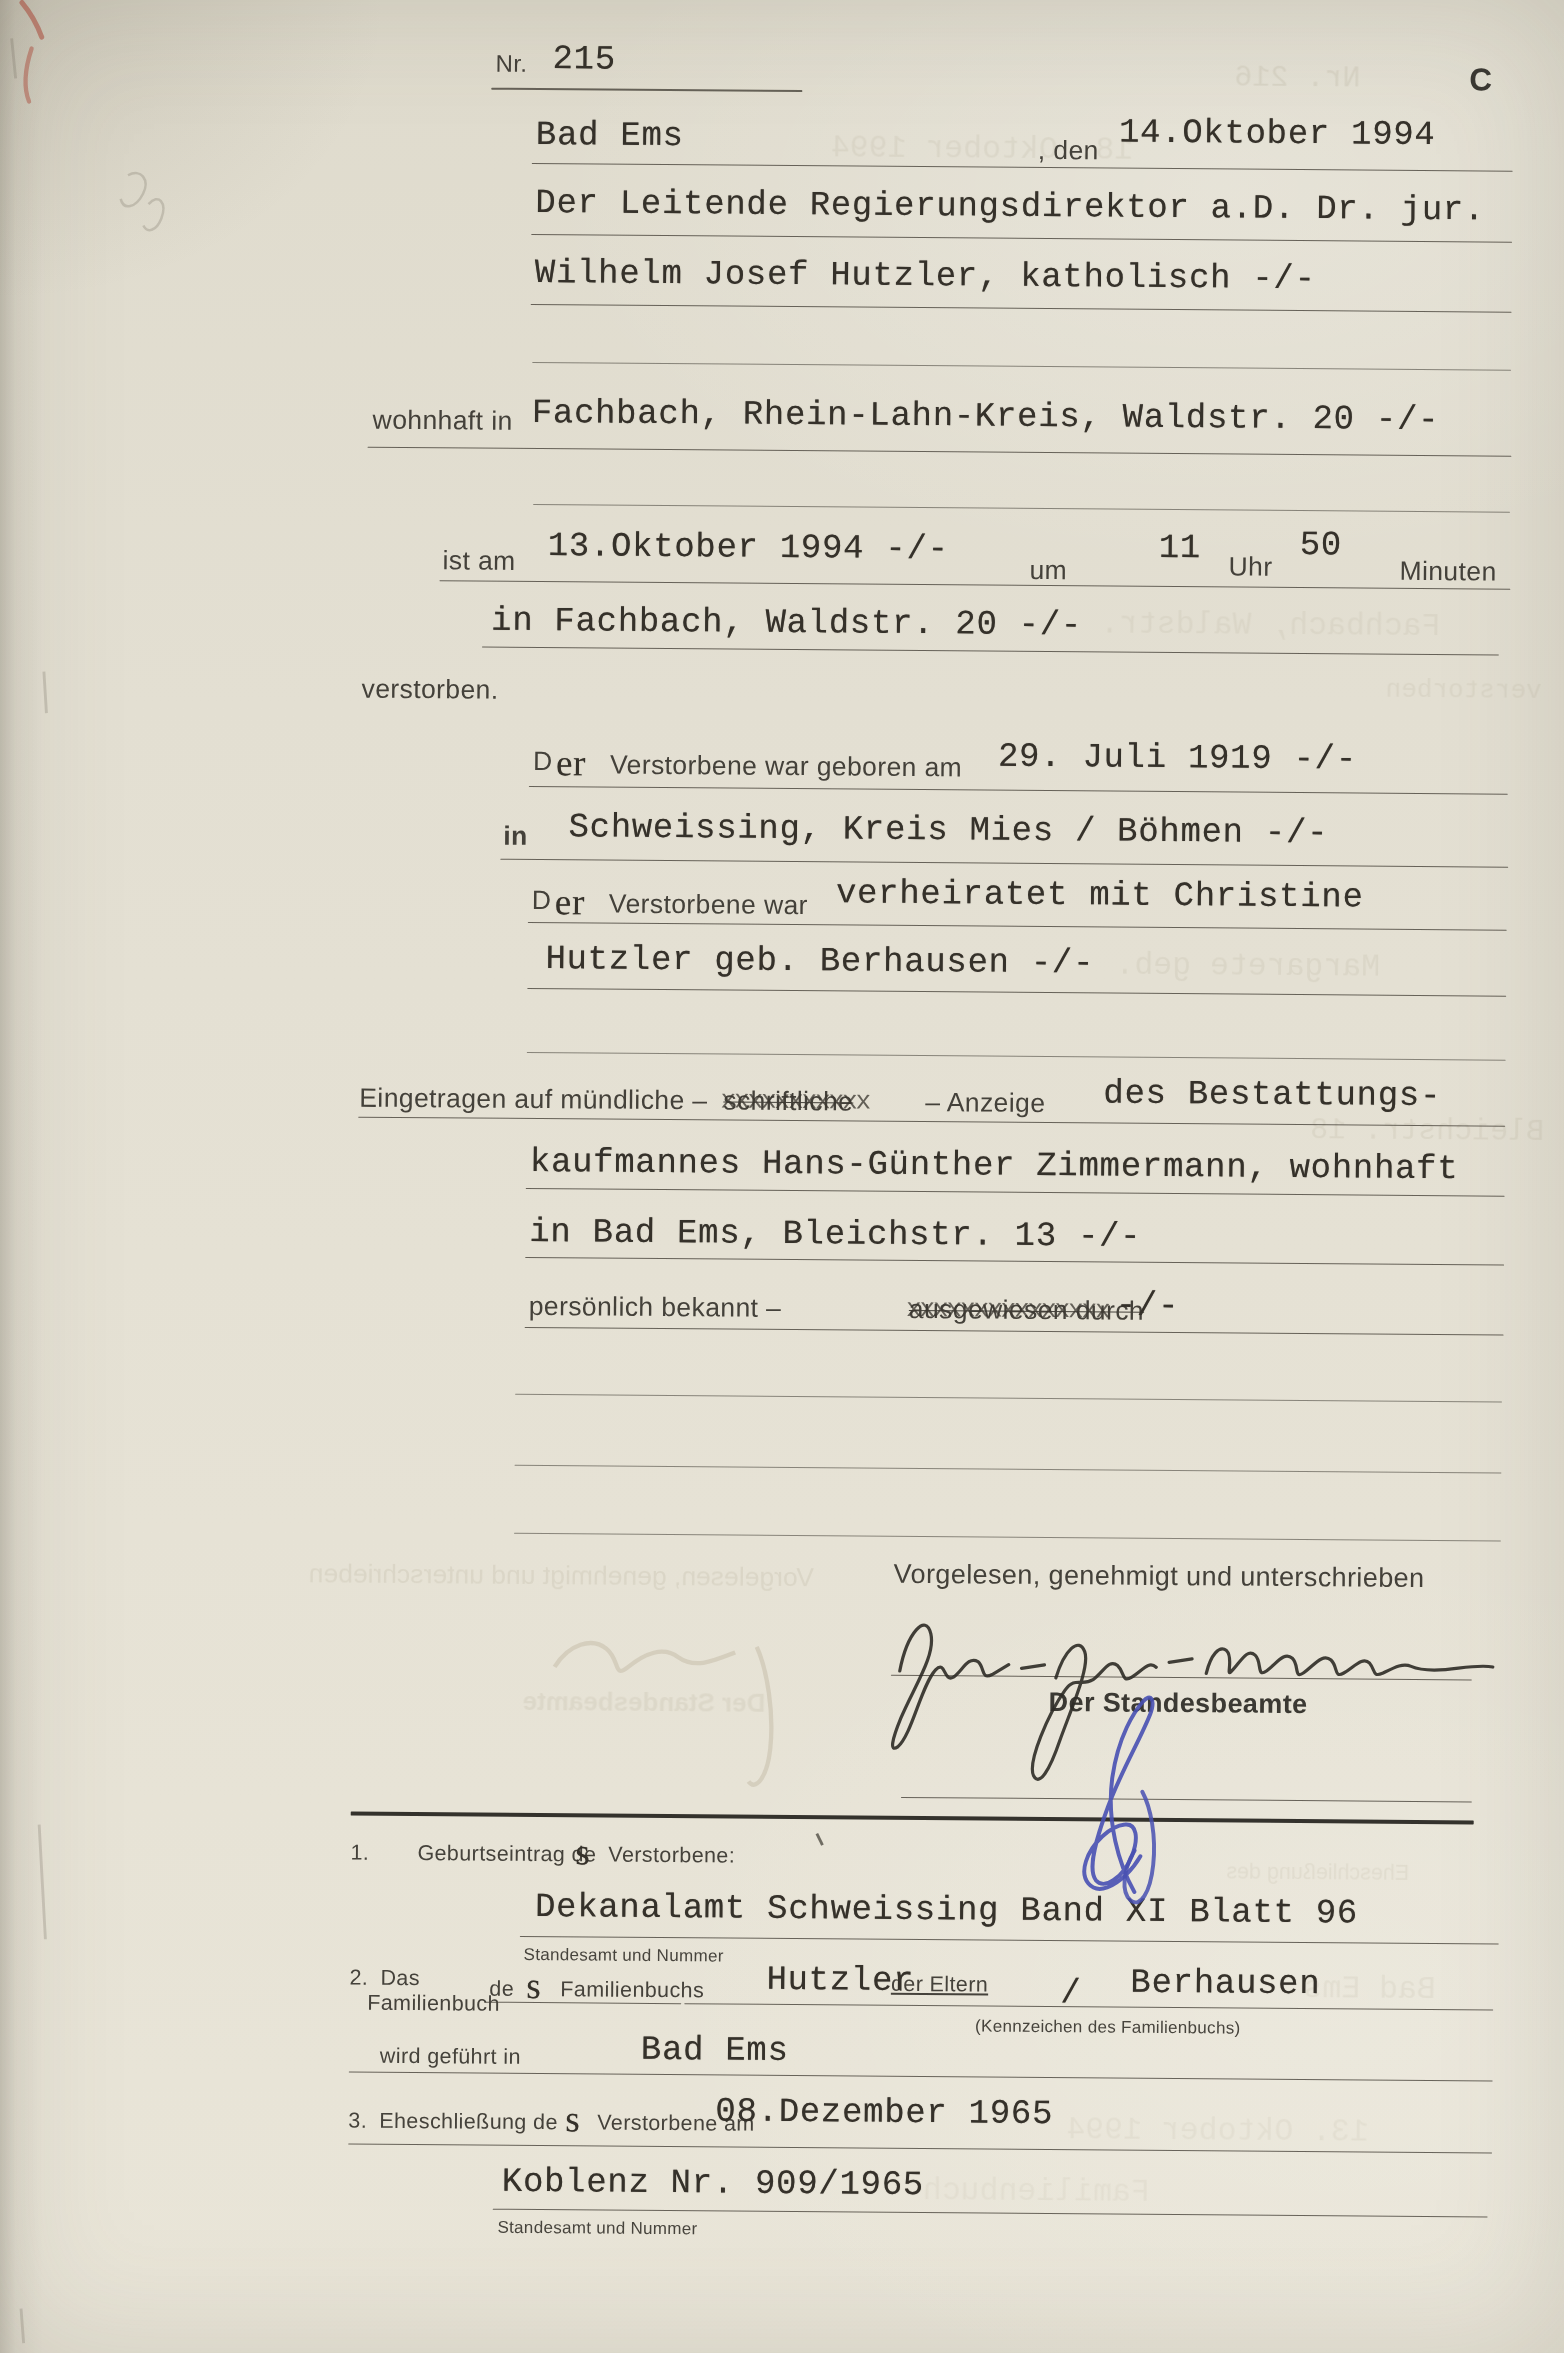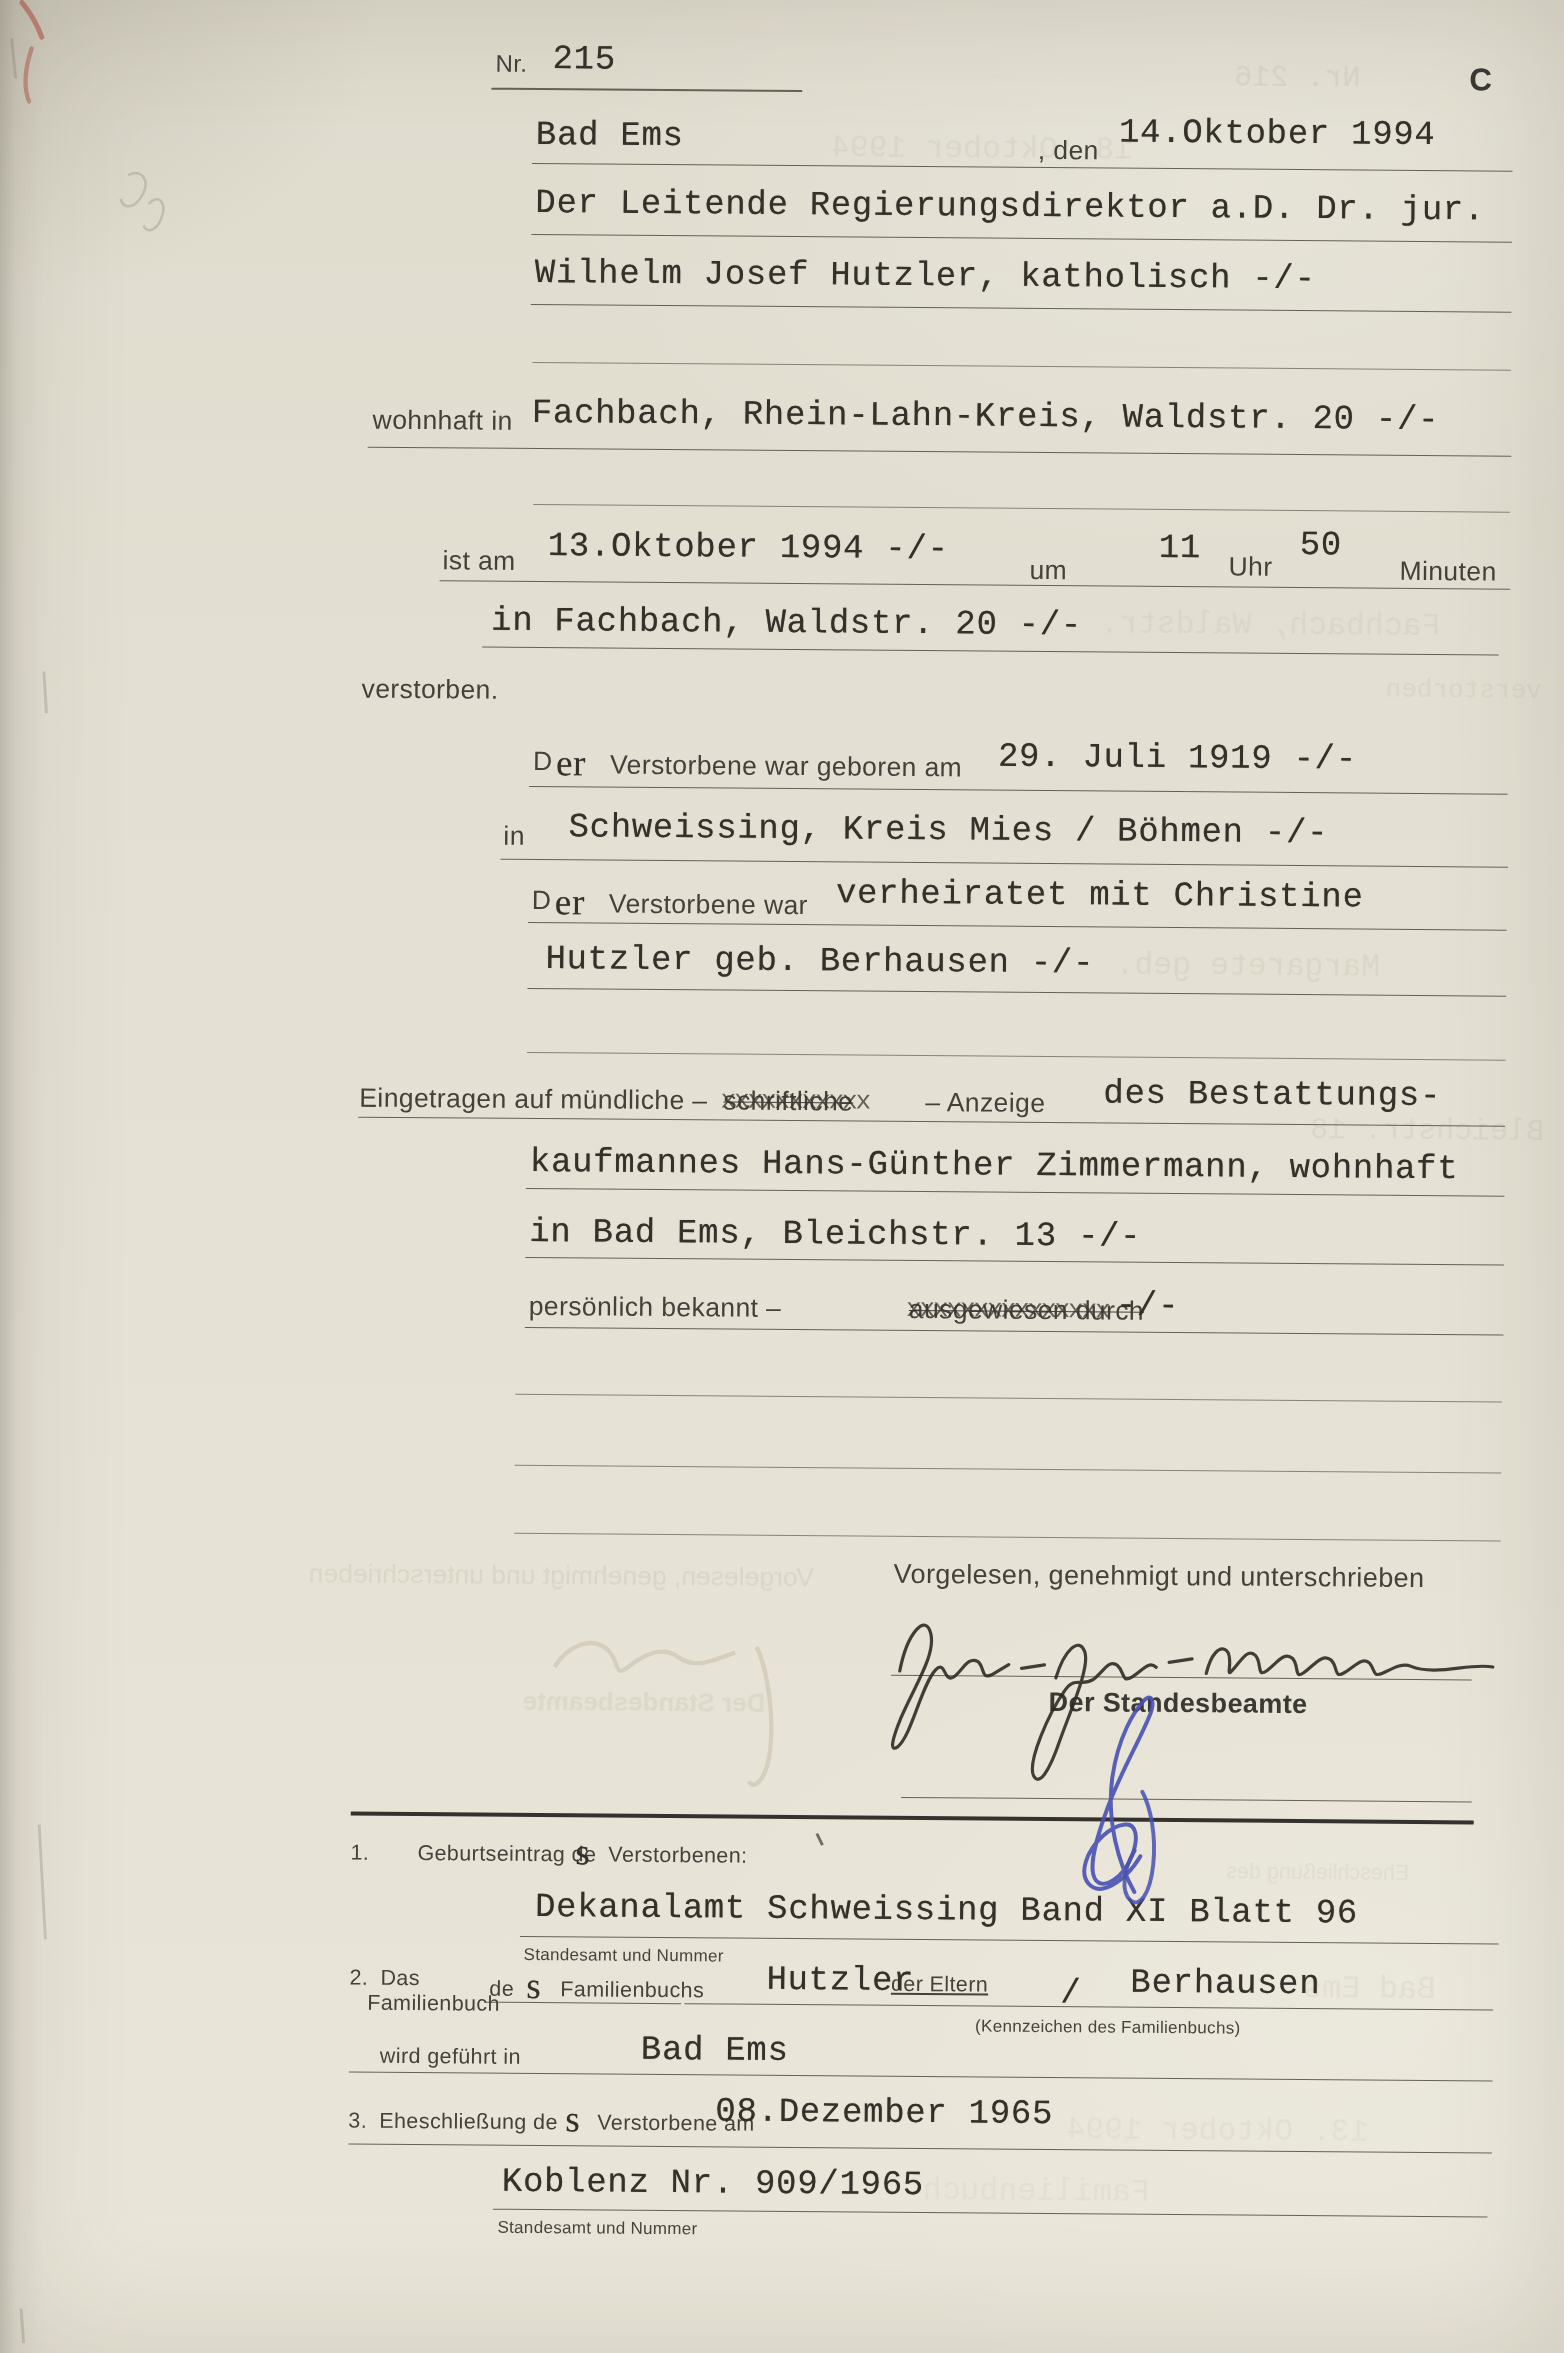--- a/index.html
+++ b/index.html
@@ -98,21 +98,21 @@
 
   <span class="t sans" style="left:358px;top:679px;">verstorben.</span>
 
   
   <span class="t sans" style="left:530px;top:750px;">D</span>
   <span class="t mono sm" style="left:553px;top:746px;">er</span>
   <span class="t sans" style="left:607px;top:753px;">Verstorbene war geboren am</span>
   <span class="t mono" style="left:995px;top:738px;">29. Juli 1919 -/-</span>
   <div class="rule" style="left:526px;top:788px;width:979px;"></div>
 
-  <span class="t sans" style="left:501px;top:825px;">in</span>
+  <span class="t sans" style="left:501px;top:825px;font-weight:bold;">in</span>
   <span class="t mono" style="left:566px;top:812px;">Schweissing, Kreis Mies / Böhmen -/-</span>
   <div class="rule" style="left:498px;top:861px;width:1008px;"></div>
 
   
   <span class="t sans" style="left:530px;top:889px;">D</span>
   <span class="t mono sm" style="left:553px;top:885px;">er</span>
   <span class="t sans" style="left:607px;top:892px;">Verstorbene war</span>
   <span class="t mono" style="left:834px;top:876px;">verheiratet mit Christine</span>
   <div class="rule" style="left:526px;top:924px;width:979px;"></div>
   <span class="t mono" style="left:544px;top:944px;">Hutzler geb. Berhausen -/-</span>
@@ -153,21 +153,21 @@
   <div class="rule" style="left:895px;top:1674px;width:581px;"></div>
   <span class="t sans big bold" style="left:1053px;top:1687px;color:#3b3933;">Der Standesbeamte</span>
 
   <div class="rule" style="left:906px;top:1796px;width:571px;"></div>
   <div class="rule thick" style="left:356px;top:1815px;width:1123px;"></div>
 
   
   <span class="t sans item" style="left:356px;top:1846px;">1.</span>
   <span class="t sans item" style="left:387px;top:1846px;margin-left:36px;">Geburtseintrag de</span>
   <span class="t mono sm" style="left:581px;top:1835px;">s</span>
-  <span class="t sans item" style="left:614px;top:1846px;">Verstorbenen:</span>
+  <span class="t sans item" style="left:614px;top:1846px;">Verstorbene:</span>
   <span class="t mono" style="left:541px;top:1892px;">Dekanalamt Schweissing Band XI Blatt 96</span>
   <div class="rule" style="left:526px;top:1938px;width:979px;"></div>
   <span class="t sans cap" style="left:530px;top:1948px;">Standesamt und Nummer</span>
 
   
   <span class="t sans item" style="left:356px;top:1971px;">2.</span>
   <span class="t sans item" style="left:387px;top:1971px;">Das</span>
   <span class="t sans item" style="left:374px;top:1996px;">Familienbuch</span>
   <span class="t sans item" style="left:496px;top:1981px;">de</span>
   <span class="t mono sm" style="left:533px;top:1969px;">s</span>

